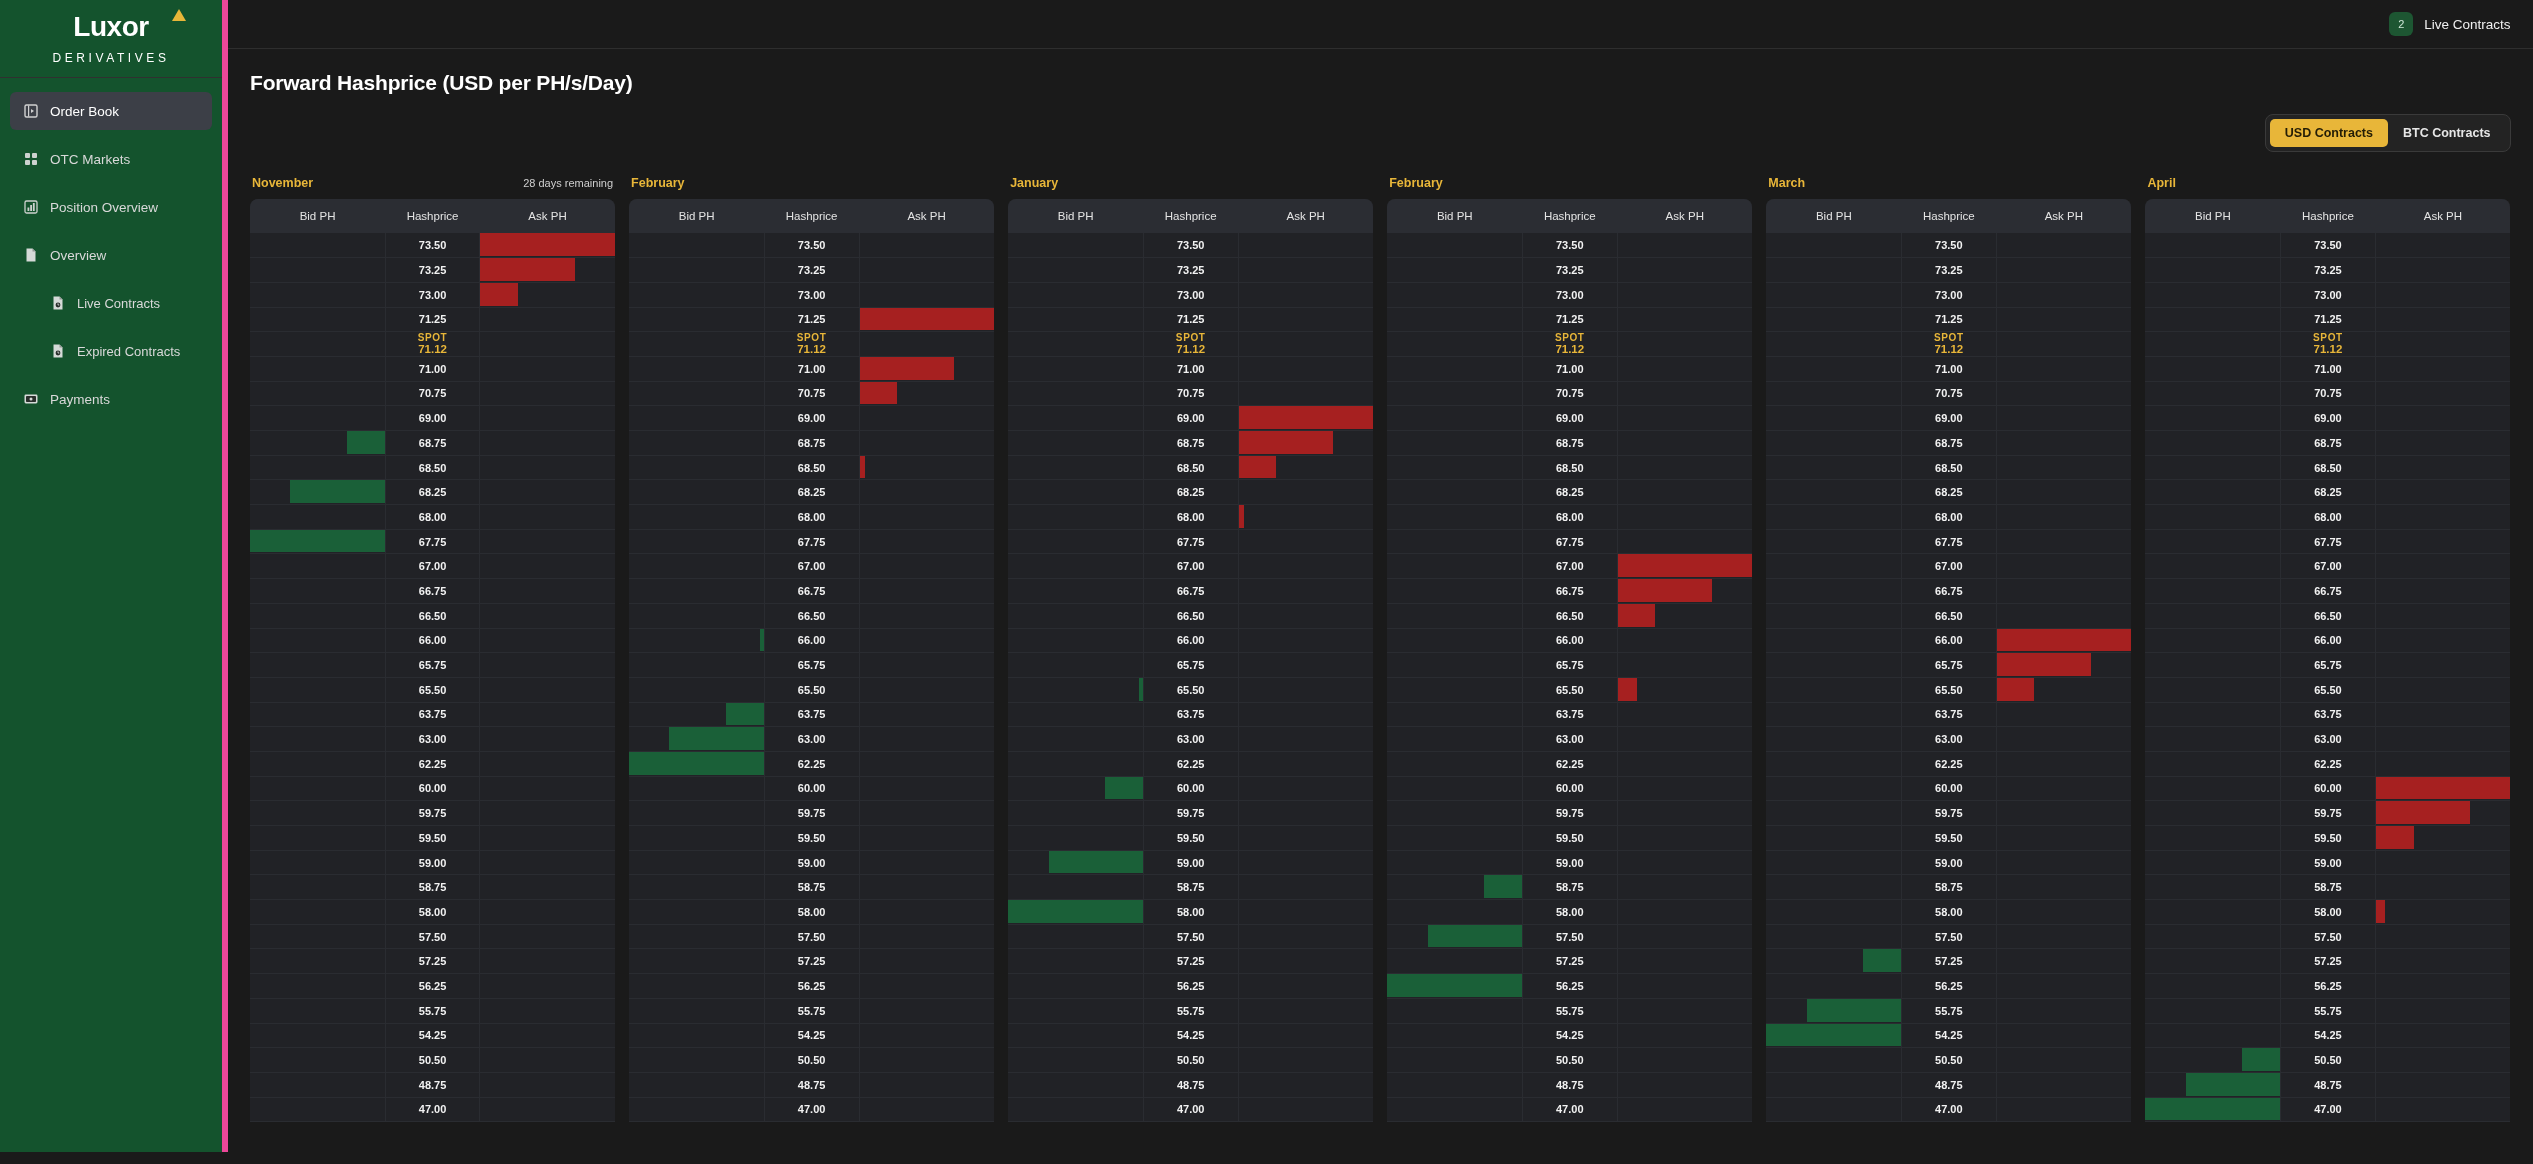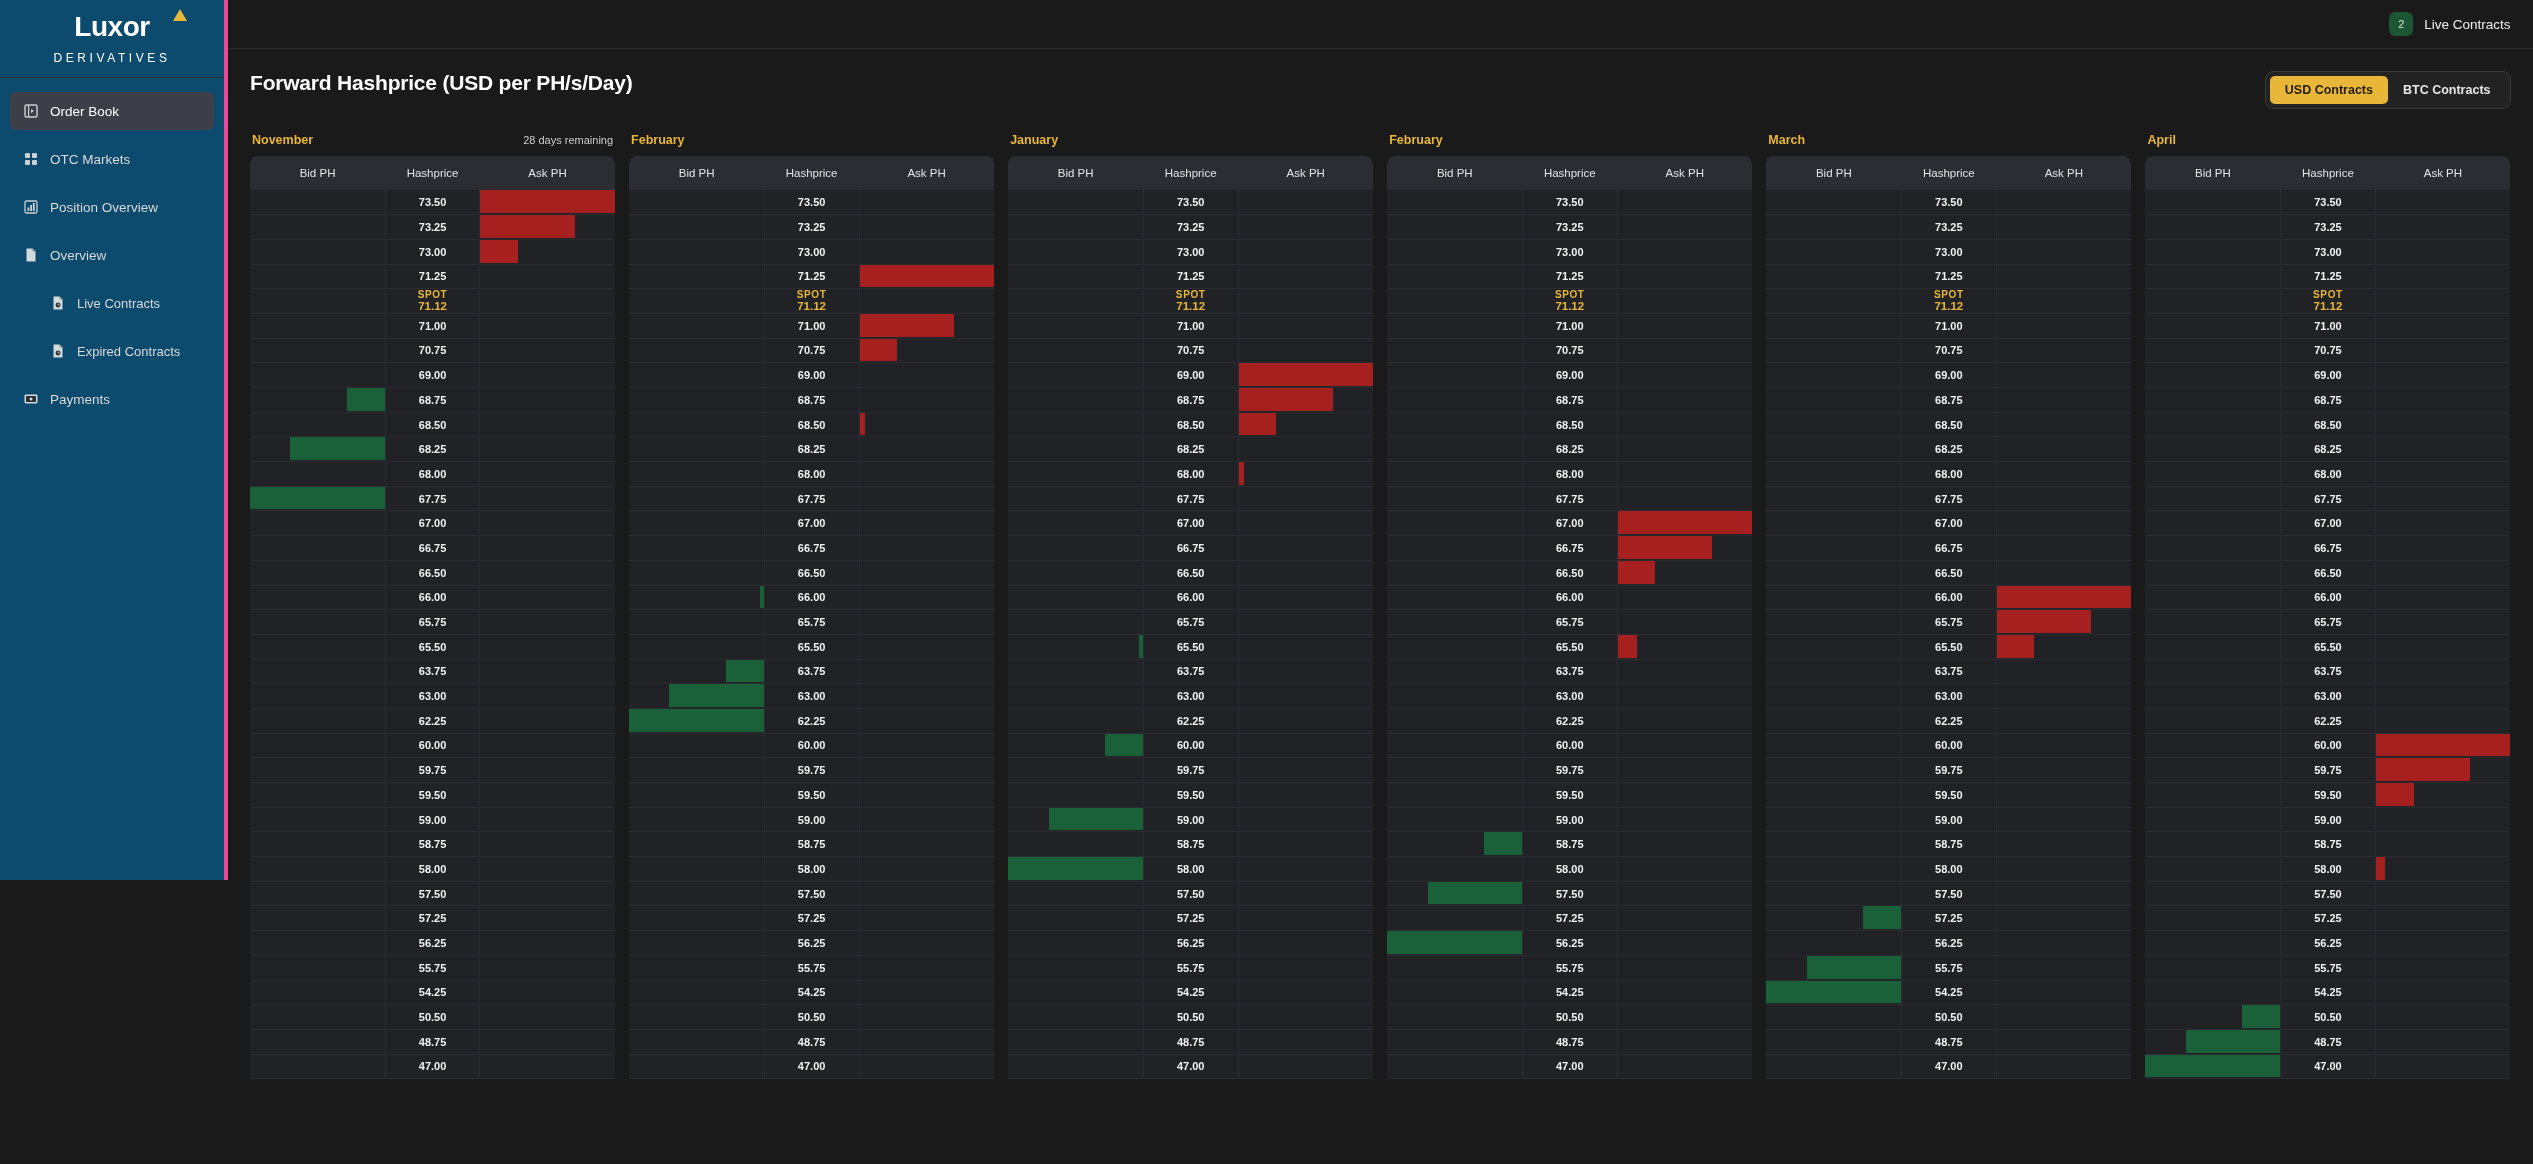--- a/index.html
+++ b/index.html
@@ -7,23 +7,23 @@
     width: 2533px; height: 1164px;
     background: #1a1a1a;
     font-family: "Liberation Sans", sans-serif;
     color: #e8e8e8;
     overflow: hidden;
   }
   #app { display: flex; width: 2533px; height: 1164px; }
 
   
   #sidebar {
-    width: 228px; height: 880px;
-    background: #0c4a6e;
-    border-right: 4px solid #ec4899;
+    width: 228px; height: 1152px;
+    background: #14532d;
+    border-right: 6px solid #ec4899;
     flex: 0 0 228px;
     padding-top: 0;
   }
   .brand {
     height: 78px;
     display: flex; align-items: center; justify-content: center;
     position: relative;
     border-bottom: 1px solid #303030;
   }
   .brand-inner { position: relative; text-align: center; }
@@ -73,21 +73,21 @@
   .live-label { font-size: 13.5px; color: #f0f0f0; }
 
   #content { flex: 1 1 auto; padding: 22px 22px 0 22px; overflow: hidden; }
   .page-head {
     display: flex; align-items: flex-start; justify-content: space-between;
     margin-bottom: 24px;
   }
   .page-title { font-size: 21px; font-weight: 700; color: #ffffff; letter-spacing: -0.2px; }
   .seg {
     display: inline-flex; background: #232323;
-    border: 1px solid #3a3a3a; border-radius: 8px; padding: 4px;
+    border: 1px solid #3a3a3a; border-radius: 8px; padding: 4px; margin-top: 43px;
   }
   .seg-btn {
     font-size: 12.5px; padding: 7px 15px; border-radius: 5px;
     color: #e6e6e6; cursor: pointer; white-space: nowrap; font-weight: 600;
   }
   .seg-btn.on { background: #e8b639; color: #241d06; }
 
   
   .ladders { display: flex; gap: 14px; align-items: flex-end; }
   .ladder { flex: 1 1 0; min-width: 0; }

